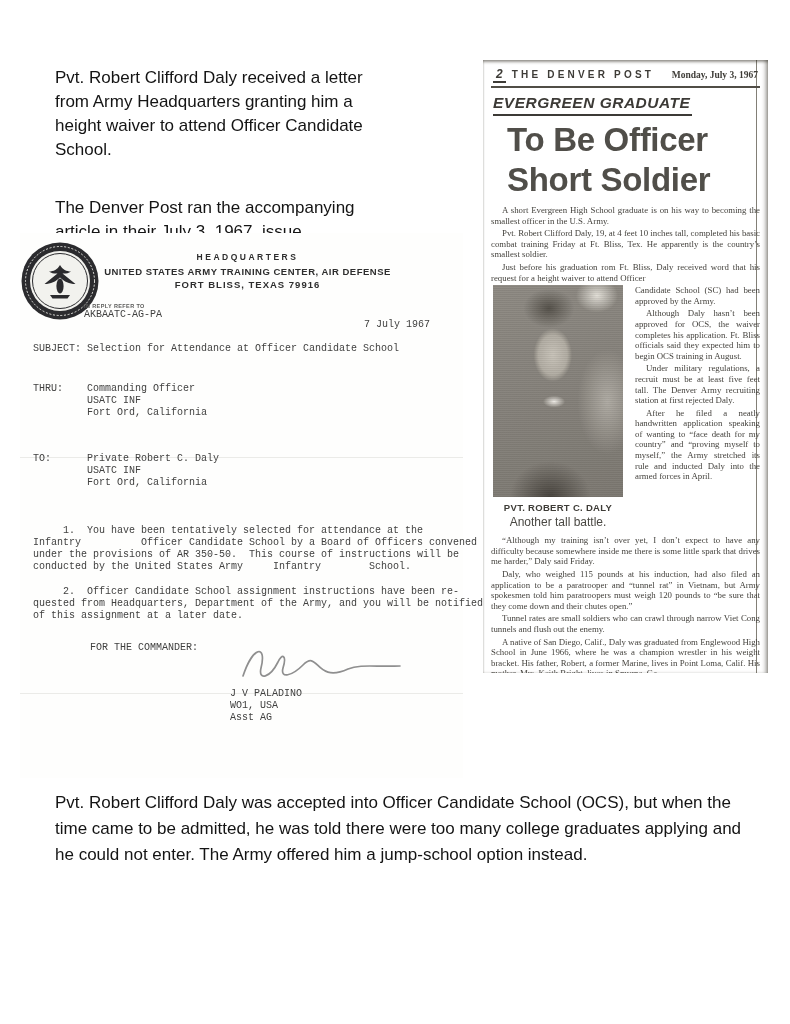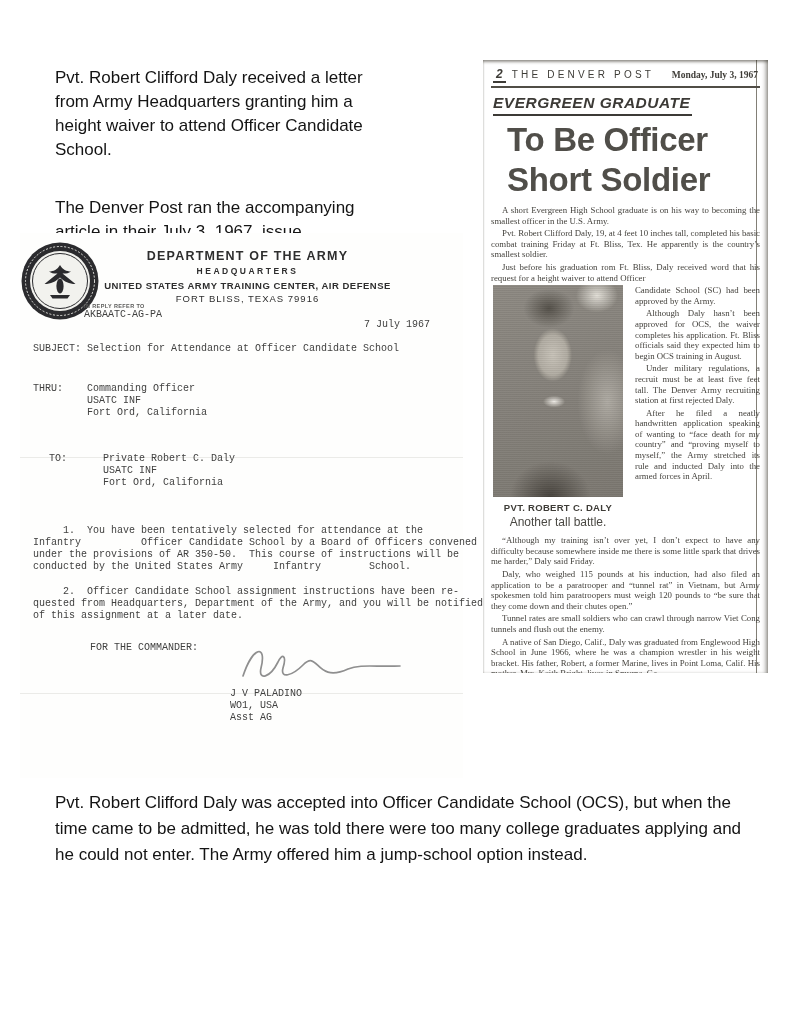--- a/index.html
+++ b/index.html
@@ -22,27 +22,27 @@
   .letter{
     position:absolute;left:20px;top:233px;width:443px;height:545px;
     background:#fefefd;color:#414140;
   }
   .letter .mono{font-family:"Liberation Mono","DejaVu Sans Mono",monospace;font-size:10px;line-height:12px;}
   .seal{position:absolute;left:0px;top:8px;}
   .letterhead{position:absolute;left:80px;top:16px;width:295px;text-align:center;color:#2e2e2e;}
   .lh1{font-size:12.5px;font-weight:bold;letter-spacing:1.2px;}
   .lh2{font-size:8.5px;font-weight:bold;letter-spacing:2.5px;margin-top:3px;}
   .lh3{font-size:9.5px;font-weight:bold;letter-spacing:.5px;margin-top:4px;}
-  .lh4{font-size:9.5px;font-weight:normal;letter-spacing:1px;margin-top:2px;}
+  .lh4{font-size:9.5px;font-weight:bold;letter-spacing:1px;margin-top:2px;}
   .reply-refer{position:absolute;left:64px;top:70px;}
   .rr-label{font-size:5.5px;font-weight:bold;color:#5a5a58;letter-spacing:.4px;}
   .letter-date{position:absolute;left:344px;top:86px;}
   .subject{position:absolute;left:13px;top:110px;}
   .thru{position:absolute;left:13px;top:150px;}
-  .to{position:absolute;left:29px;top:220px;}
+  .to{position:absolute;left:13px;top:220px;}
   .para1{position:absolute;left:13px;top:292px;}
   .para2{position:absolute;left:13px;top:353px;}
   .forcmd{position:absolute;left:70px;top:409px;}
   .signature{position:absolute;left:195px;top:405px;}
   .signer{position:absolute;left:210px;top:455px;}
   .scanline{position:absolute;left:0;width:100%;height:1px;background:#ebebe8;}
   .scanline.s1{top:224px;}
   .scanline.s2{top:460px;}
 
   
@@ -53,21 +53,21 @@
     box-shadow:inset 0 3px 3px -1px rgba(40,35,25,.45), inset -4px 0 4px -2px rgba(40,35,25,.5), inset 1px 0 2px -1px rgba(40,35,25,.35);
     background-image:linear-gradient(180deg,rgba(0,0,0,0),rgba(0,0,0,0)),linear-gradient(#827f76,#827f76);
     background-size:100% 100%,1px 100%;
     background-position:0 0,273px 0;background-repeat:no-repeat;
   }
   .masthead{
     display:flex;align-items:baseline;justify-content:space-between;
     border-bottom:2px solid #504d46;padding:2px 2px 3px 2px;color:#3e3c37;
   }
   .pgnum{font-weight:bold;font-style:italic;font-size:12px;border-bottom:2px solid #3e3c37;padding:0 3px;}
-  .mast-title{font-weight:normal;font-size:10px;letter-spacing:3.2px;margin-left:6px;flex:1;}
+  .mast-title{font-weight:bold;font-size:10px;letter-spacing:3.2px;margin-left:6px;flex:1;}
   .mast-date{font-family:"Liberation Serif",serif;font-weight:bold;font-size:9.5px;}
   .kicker{
     display:inline-block;font-weight:bold;font-style:italic;font-size:15.5px;letter-spacing:.5px;
     color:#3c3a36;border-bottom:2px solid #3c3a36;padding:6px 2px 2px 0;margin-left:2px;
   }
   .headline{font-weight:bold;font-size:33px;line-height:40px;letter-spacing:-.3px;color:#504e49;padding:4px 0 2px 16px;}
   .np-p{
     font-family:"Liberation Serif",serif;font-size:8.8px;line-height:10.6px;
     text-align:justify;text-indent:11px;margin:0 0 2px 0;color:#45433e;
   }
@@ -115,21 +115,20 @@
       <circle cx="40" cy="40" r="38.5" fill="#2b2b2e"></circle>
       <circle cx="40" cy="40" r="34.5" fill="none" stroke="#efefea" stroke-width="0.9" stroke-dasharray="2 1.7"></circle>
       <circle cx="40" cy="40" r="30" fill="#f2f2ee"></circle>
       <circle cx="40" cy="40" r="27.5" fill="none" stroke="#2b2b2e" stroke-width="1"></circle>
       <path d="M40 24 c-2.5 4.5 -6.5 6.5 -11 6.5 c3 2 5.5 2.2 8.5 2 l-13 10.5 c6.5 0 11 -2.2 15.5 -6.5 c4.5 4.3 9 6.5 15.5 6.5 l-13 -10.5 c3 .2 5.5 0 8.5 -2 c-4.5 0 -8.5 -2 -11 -6.5 z" fill="#2b2b2e"></path>
       <ellipse cx="40" cy="45" rx="3.6" ry="7.5" fill="#2b2b2e"></ellipse>
       <path d="M30 54 h20 l-2.5 3.5 h-15 z" fill="#2b2b2e"></path>
     </svg>
 
     <div class="letterhead">
-      <div class="lh1">DEPARTMENT OF THE ARMY</div>
       <div class="lh2">HEADQUARTERS</div>
       <div class="lh3">UNITED STATES ARMY TRAINING CENTER, AIR DEFENSE</div>
       <div class="lh4">FORT BLISS, TEXAS  79916</div>
     </div>
 
     <div class="reply-refer">
       <div class="rr-label">IN REPLY REFER TO</div>
       <div class="mono">AKBAATC-AG-PA</div>
     </div>
 

